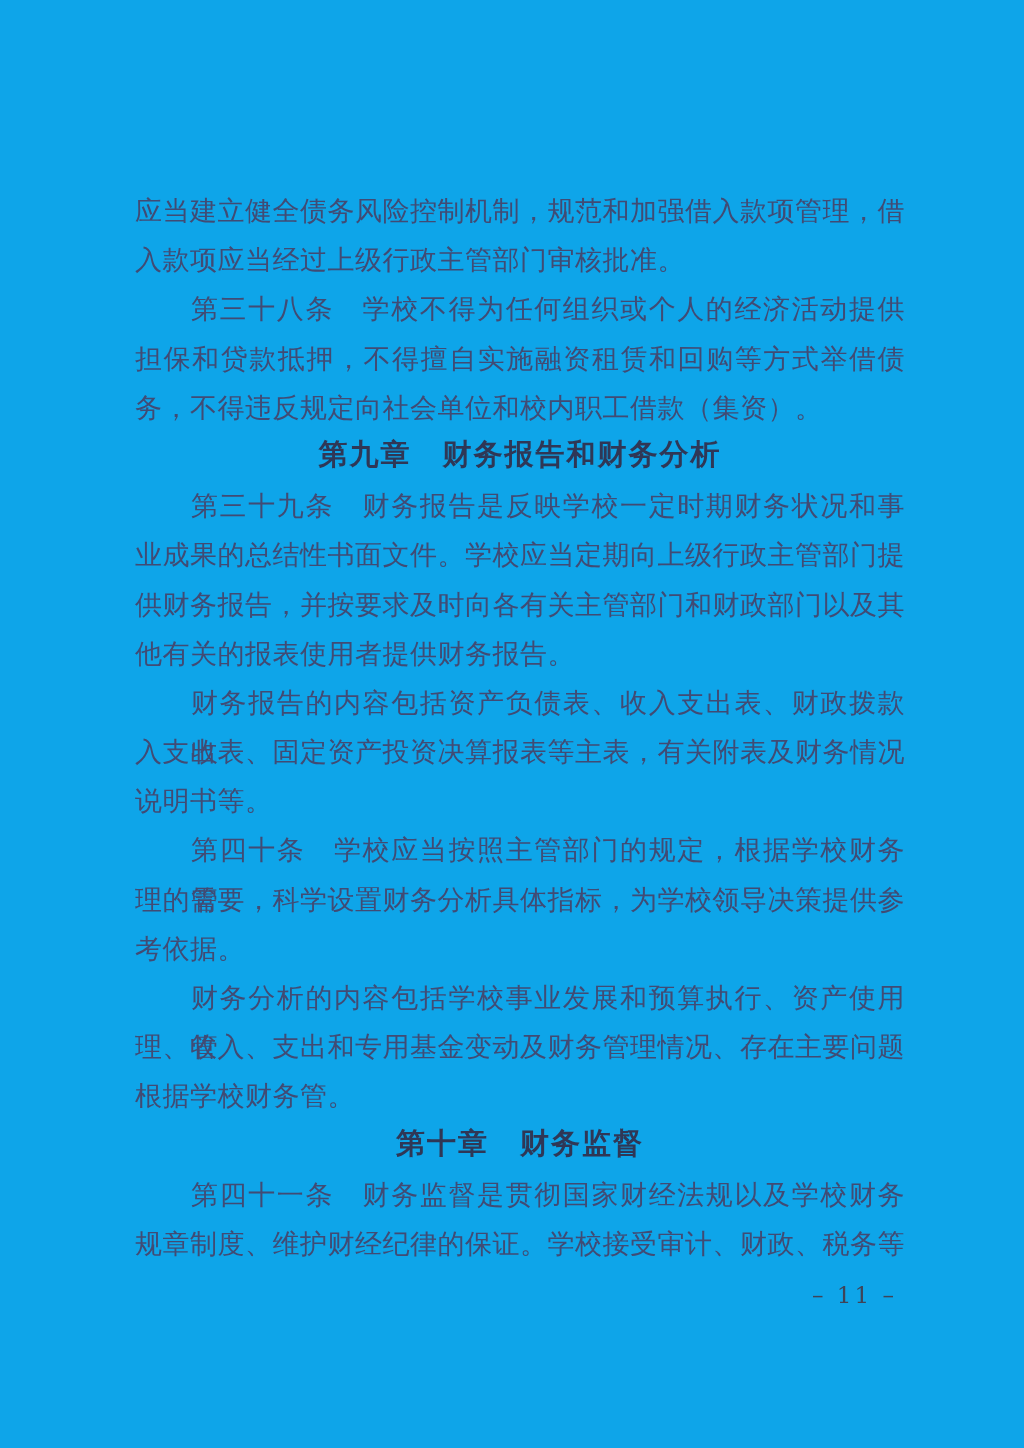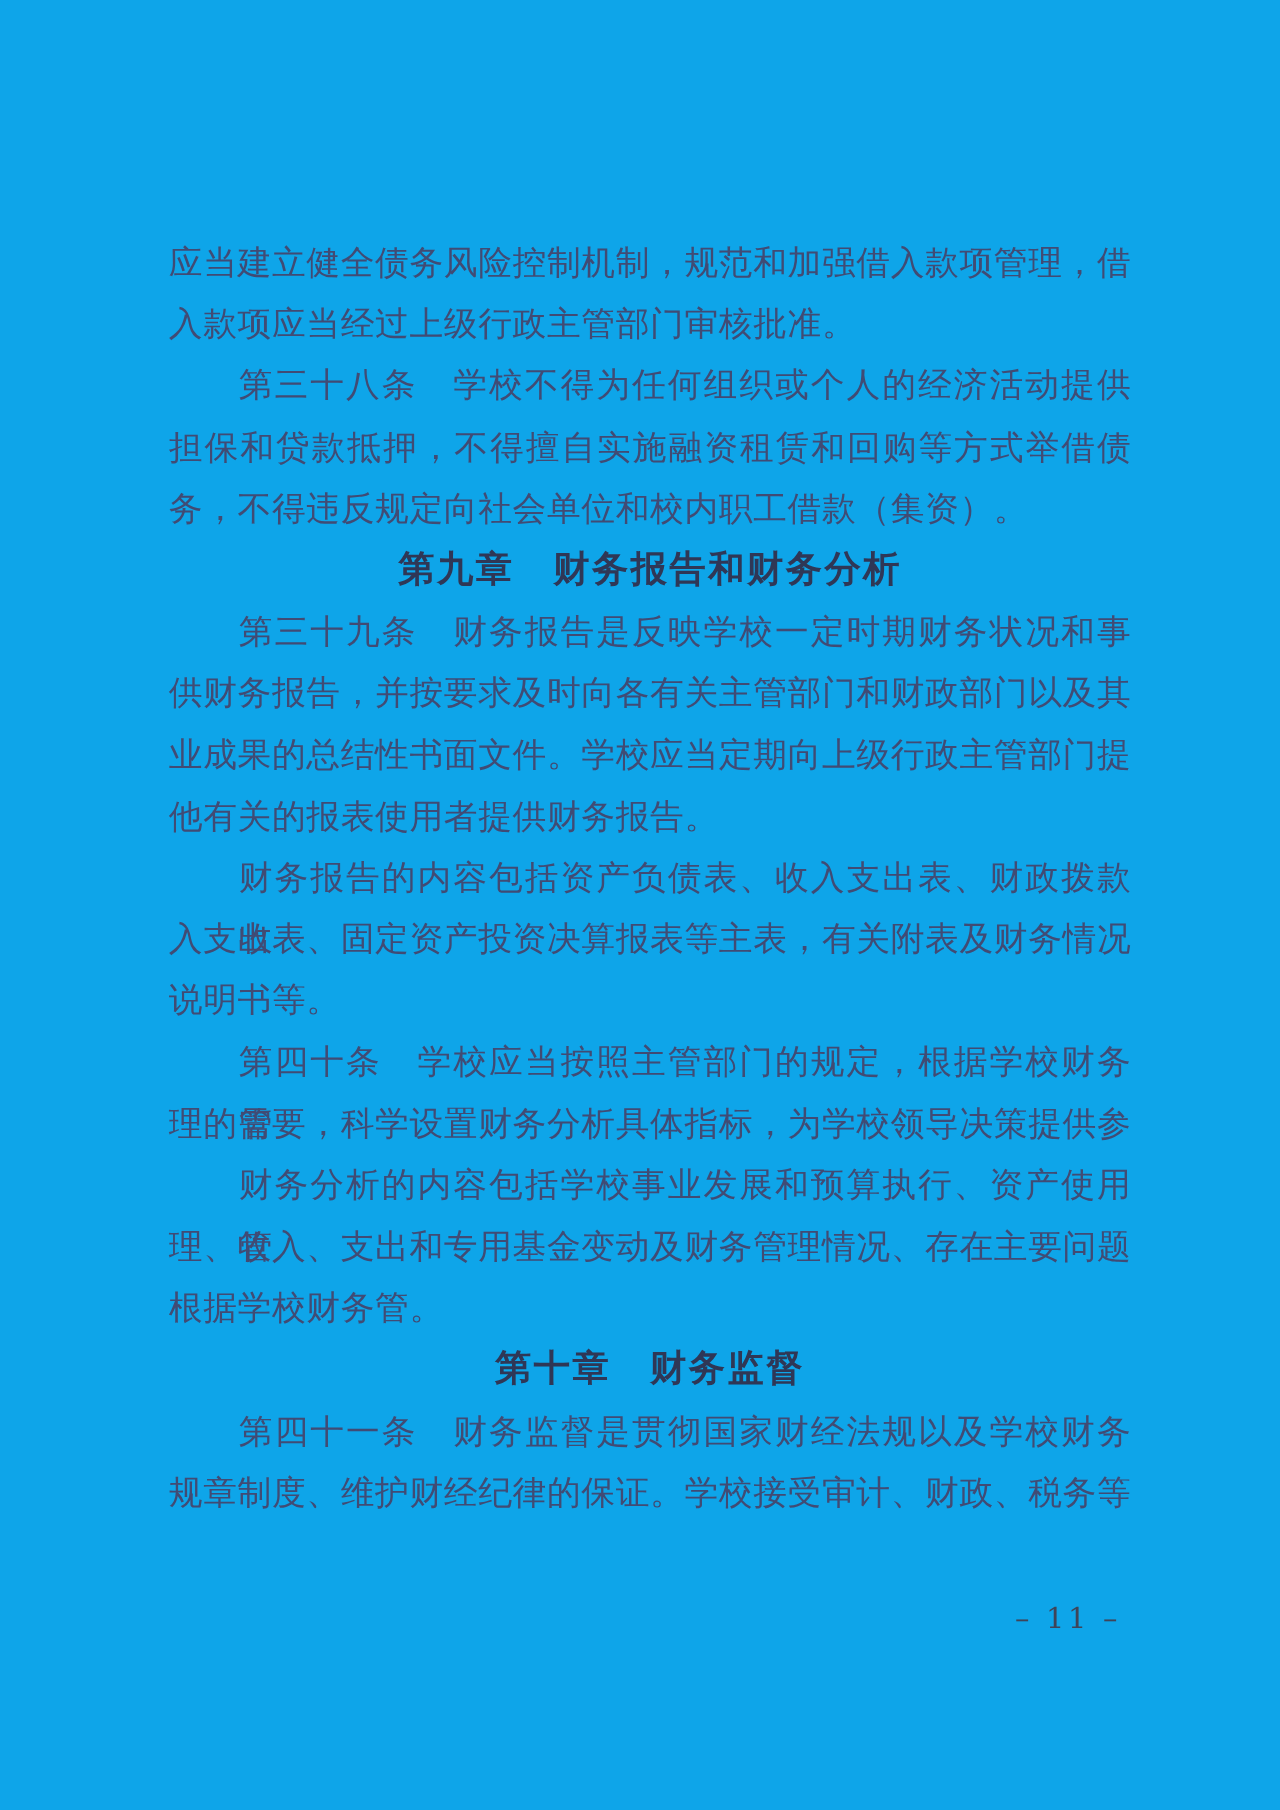--- a/index.html
+++ b/index.html
@@ -32,21 +32,21 @@
     letter-spacing: 0.5px;
   }
   .line.indent {
     padding-left: 56px;
   }
   .line.end {
     text-align: left;
     text-align-last: left;
   }
   .line.heading {
-    font-family: Liberation Serif, serif;
+    font-family: Liberation Mono, monospace;
     font-weight: bold;
     font-size: 29px;
     color: #2f3756;
     text-align: center;
     text-align-last: center;
     letter-spacing: 2px;
     padding-left: 0;
   }
   .page-number {
     position: absolute;
@@ -64,28 +64,29 @@
 
 <div class="page">
   <div class="content">
     <div class="line">应当建立健全债务风险控制机制，规范和加强借入款项管理，借</div>
     <div class="line end">入款项应当经过上级行政主管部门审核批准。</div>
     <div class="line indent">第三十八条　学校不得为任何组织或个人的经济活动提供</div>
     <div class="line">担保和贷款抵押，不得擅自实施融资租赁和回购等方式举借债</div>
     <div class="line end">务，不得违反规定向社会单位和校内职工借款（集资）。</div>
     <div class="line heading">第九章　财务报告和财务分析</div>
     <div class="line indent">第三十九条　财务报告是反映学校一定时期财务状况和事</div>
+    <div class="line">业成果的总结性书面文件。学校应当定期向上级行政主管部门提</div>
     <div class="line">供财务报告，并按要求及时向各有关主管部门和财政部门以及其</div>
-    <div class="line">业成果的总结性书面文件。学校应当定期向上级行政主管部门提</div>
     <div class="line end">他有关的报表使用者提供财务报告。</div>
     <div class="line indent">财务报告的内容包括资产负债表、收入支出表、财政拨款收</div>
     <div class="line">入支出表、固定资产投资决算报表等主表，有关附表及财务情况</div>
     <div class="line end">说明书等。</div>
     <div class="line indent">第四十条　学校应当按照主管部门的规定，根据学校财务管</div>
     <div class="line">理的需要，科学设置财务分析具体指标，为学校领导决策提供参</div>
+    <div class="line end">考依据。</div>
     <div class="line indent">财务分析的内容包括学校事业发展和预算执行、资产使用管</div>
     <div class="line">理、收入、支出和专用基金变动及财务管理情况、存在主要问题</div>
     <div class="line end">根据学校财务管。</div>
     <div class="line heading">第十章　财务监督</div>
     <div class="line indent">第四十一条　财务监督是贯彻国家财经法规以及学校财务</div>
     <div class="line">规章制度、维护财经纪律的保证。学校接受审计、财政、税务等</div>
   </div>
   <div class="page-number">– 11 –</div>
 </div>
 

